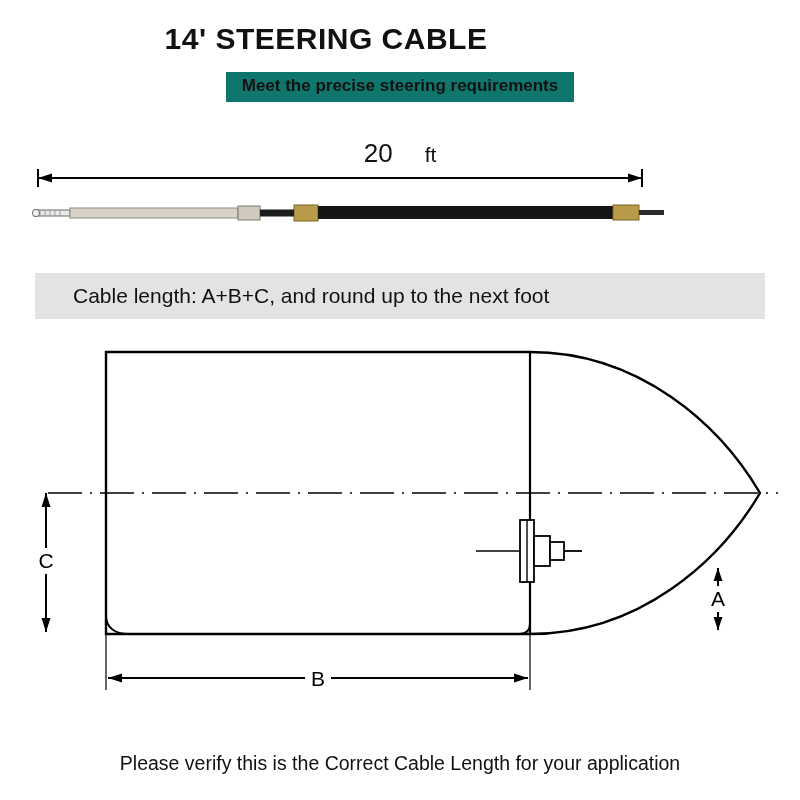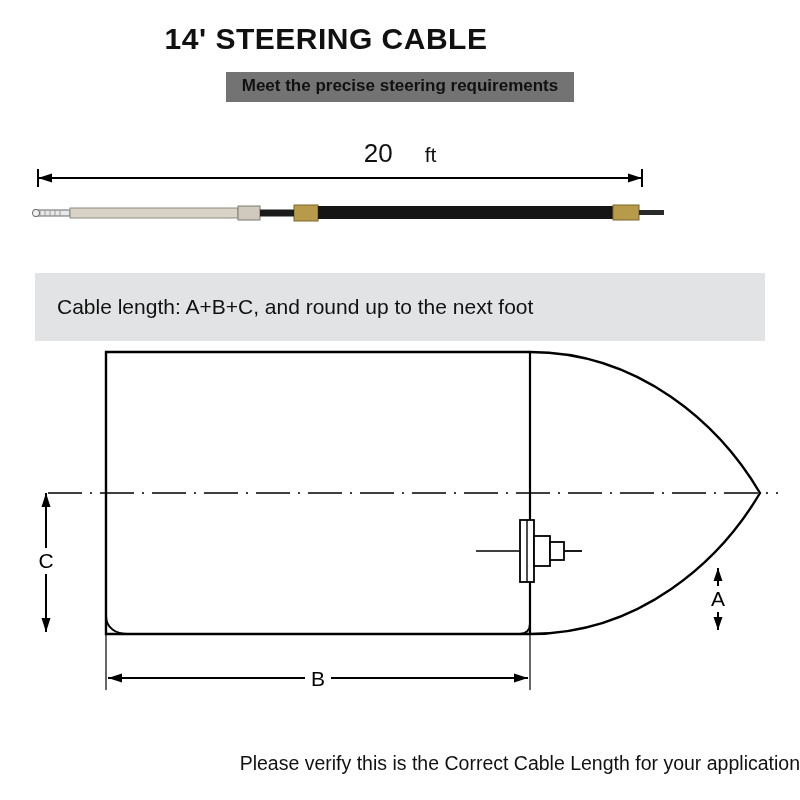--- a/index.html
+++ b/index.html
@@ -35,21 +35,21 @@
   }
   .subtitle-wrap {
     position: absolute;
     top: 72px;
     left: 0;
     width: 800px;
     text-align: center;
   }
   .subtitle {
     display: inline-block;
-    background: #737373;
+    background: #0f766e;
     color: #111111;
     font-size: 17px;
     font-weight: bold;
     padding: 5px 16px 6px 16px;
     line-height: 1.1;
   }
 
   
   .len-label {
     position: absolute;
@@ -72,46 +72,46 @@
     top: 192px;
     left: 28px;
   }
 
   
   .note-bar {
     position: absolute;
     top: 273px;
     left: 35px;
     width: 730px;
-    height: 68px;
+    height: 46px;
     background: #e2e3e5;
     display: flex;
     align-items: center;
-    padding-left: 22px;
+    padding-left: 38px;
     box-sizing: border-box;
   }
   .note-bar span {
     font-size: 21px;
     color: #111111;
   }
 
   
   .boat-svg {
     position: absolute;
     top: 330px;
     left: 20px;
   }
 
   
   .footer {
     position: absolute;
     top: 752px;
     left: 0;
     width: 800px;
-    text-align: right;
+    text-align: center;
     font-size: 19.5px;
     color: #111111;
   }
 </style>
 </head>
 <body>
 
 <div class="page">
 
   <div class="title">14' STEERING CABLE</div>

